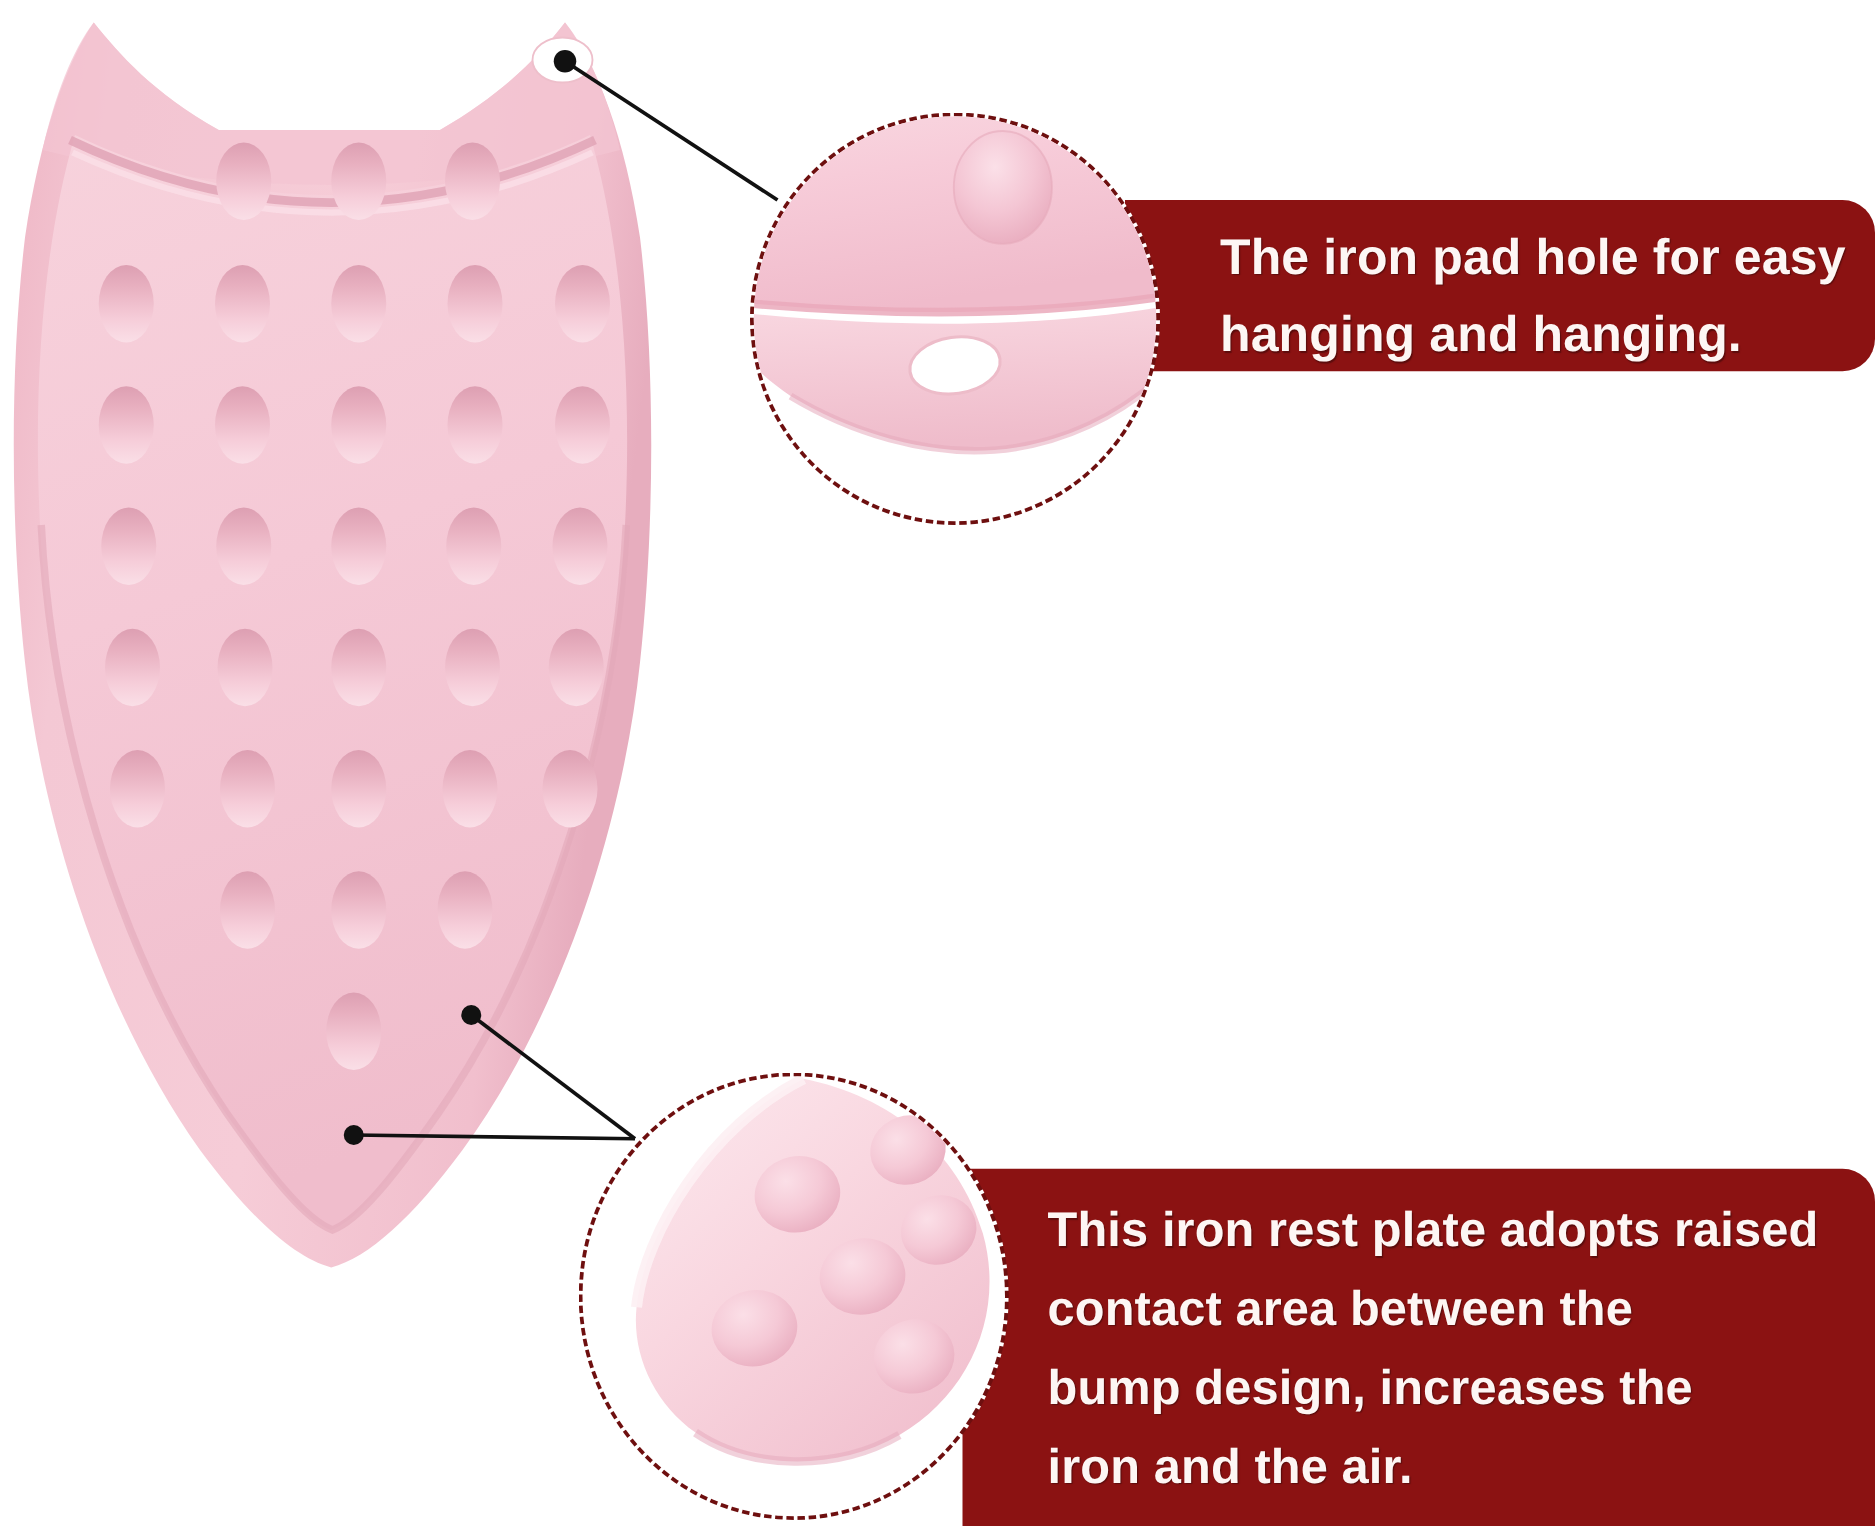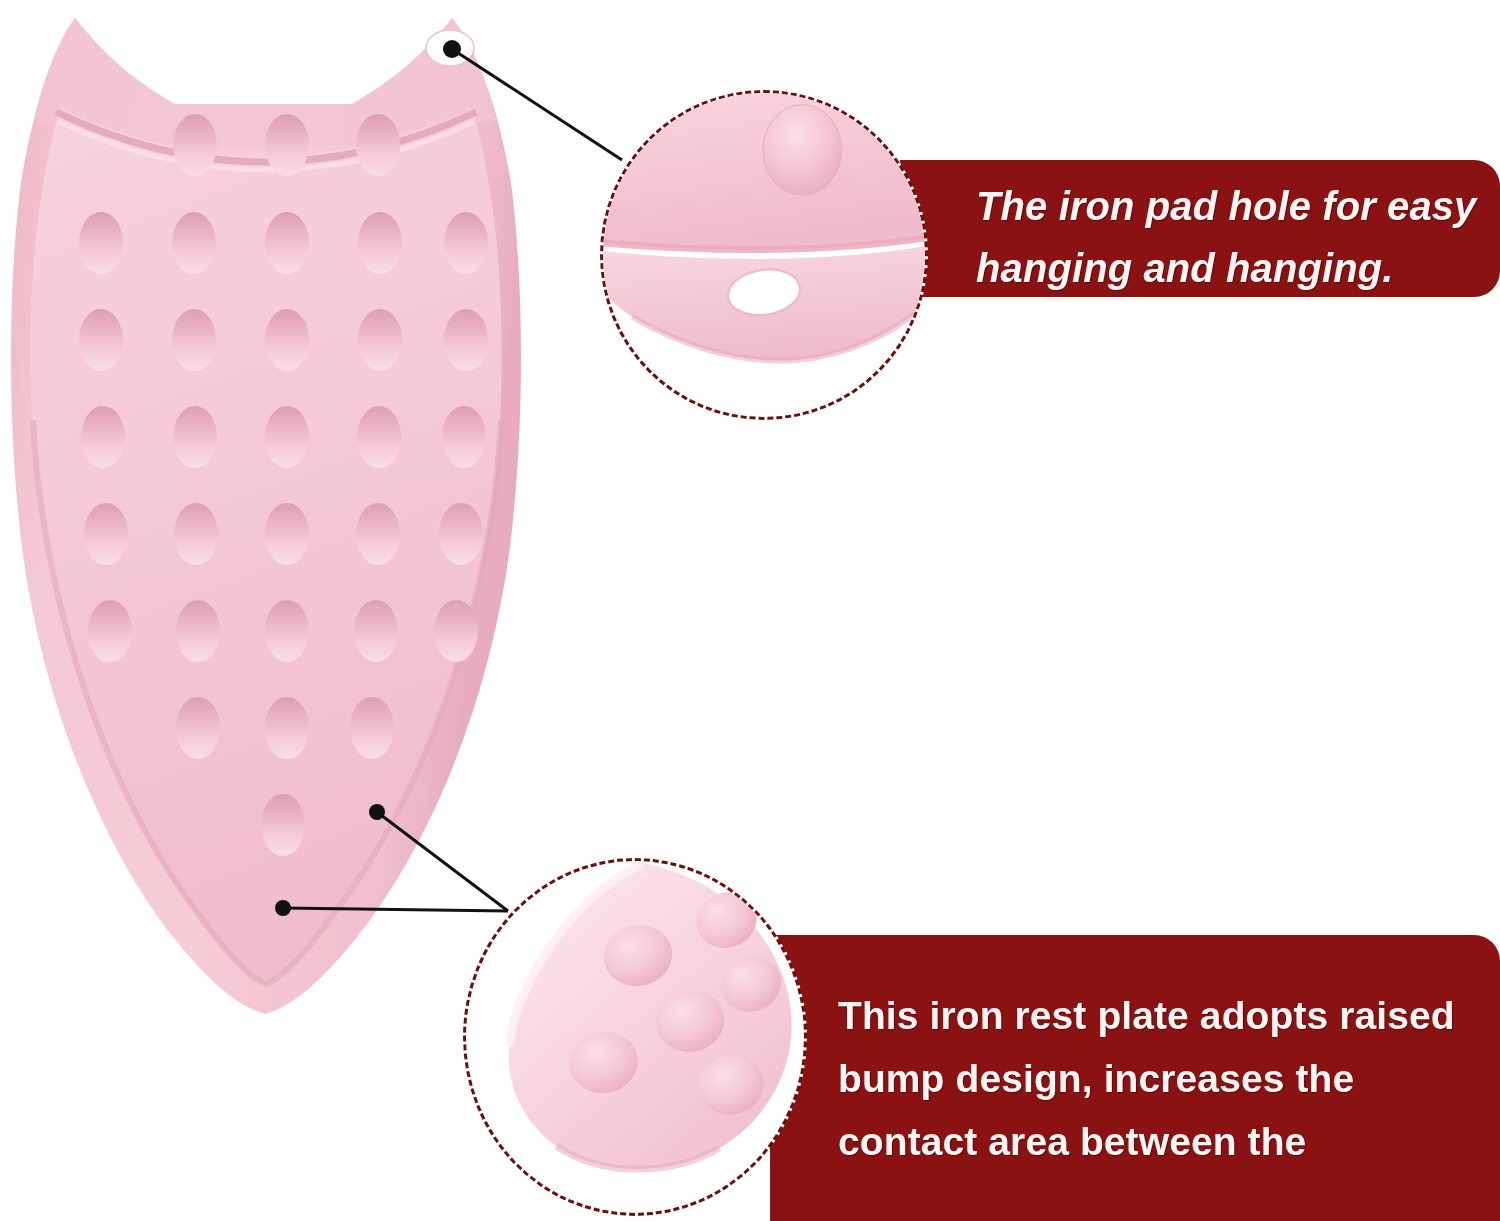--- a/index.html
+++ b/index.html
@@ -26,21 +26,21 @@
   .callout .line{
     white-space:nowrap;
     font-weight:700;
     letter-spacing:.1px;
     text-shadow:1px 1px 1px rgba(0,0,0,.35);
   }
   #callout-top{
     left:900px; top:160px; width:600px; height:137px;
     border-top-left-radius:0; border-bottom-left-radius:0;
     padding:17px 0 0 76px;
-    font-size:40px; line-height:62px;font-style:italic;
+    font-size:40px; line-height:62px;
   }
   #callout-bottom{
     left:770px; top:935px; width:730px; height:286px;
     border-top-left-radius:0; border-bottom-left-radius:0;
     border-bottom-right-radius:0;
     padding:1px 0 0 68px;
     font-size:39px; line-height:63px;
   }
 
   
@@ -190,22 +190,23 @@
     </g>
   </svg>
 
   <div class="callout" id="callout-top">
     <div class="line">The iron pad hole for easy</div>
     <div class="line">hanging and hanging.</div>
   </div>
 
   <div class="callout" id="callout-bottom">
     <div class="line">This iron rest plate adopts raised</div>
+    <div class="line">contact area between the</div>
     <div class="line">bump design, increases the</div>
-    <div class="line">contact area between the</div>
+    <div class="line">iron and the air.</div>
   </div>
 
   <div class="detail-circle" id="detail-top">
     <svg class="svgfull" viewBox="0 0 328 330">
       <defs>
         <linearGradient id="dtBody" x1="0" y1="0" x2="0.3" y2="1">
           <stop offset="0" stop-color="#f9dbe3"></stop>
           <stop offset="0.42" stop-color="#f7ccd9"></stop>
           <stop offset="1" stop-color="#f0bbcb"></stop>
         </linearGradient>

